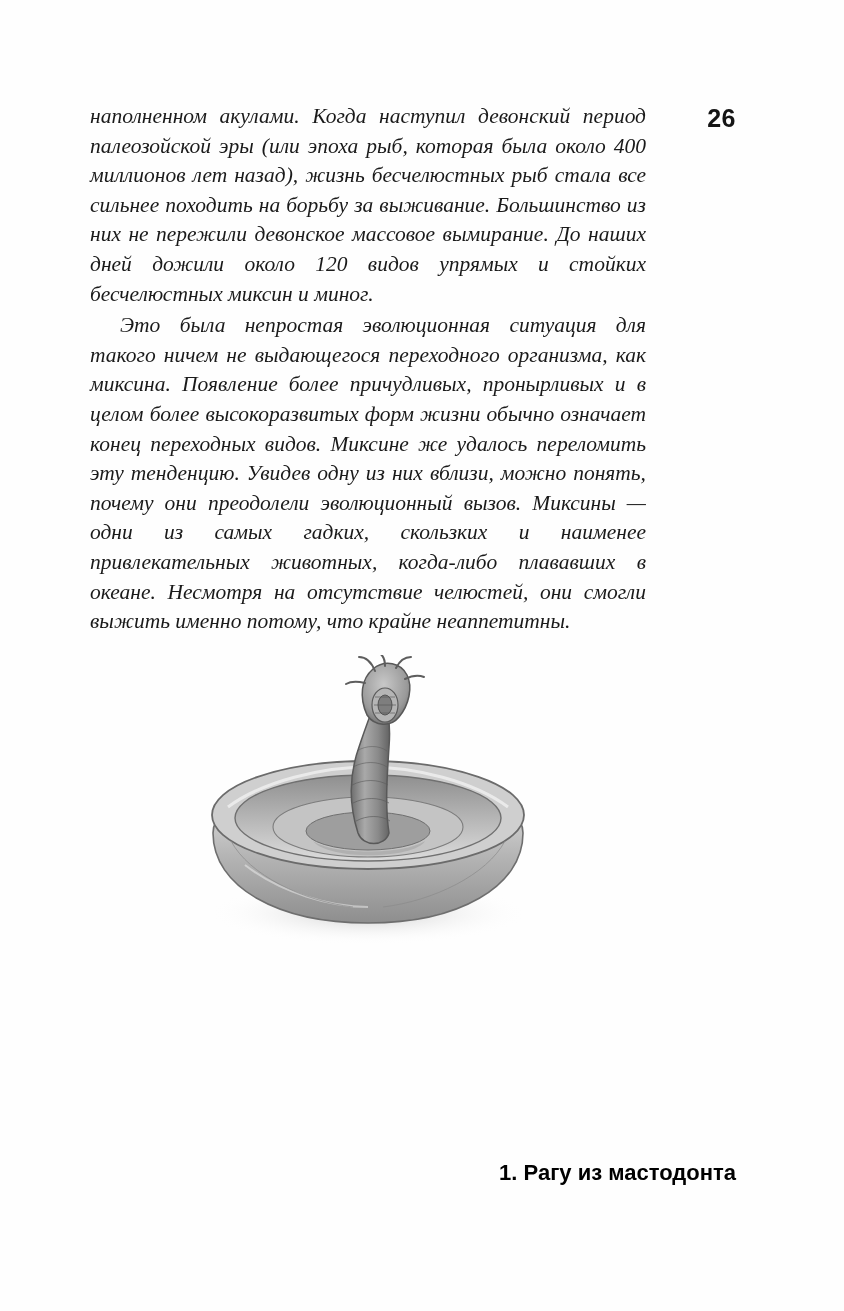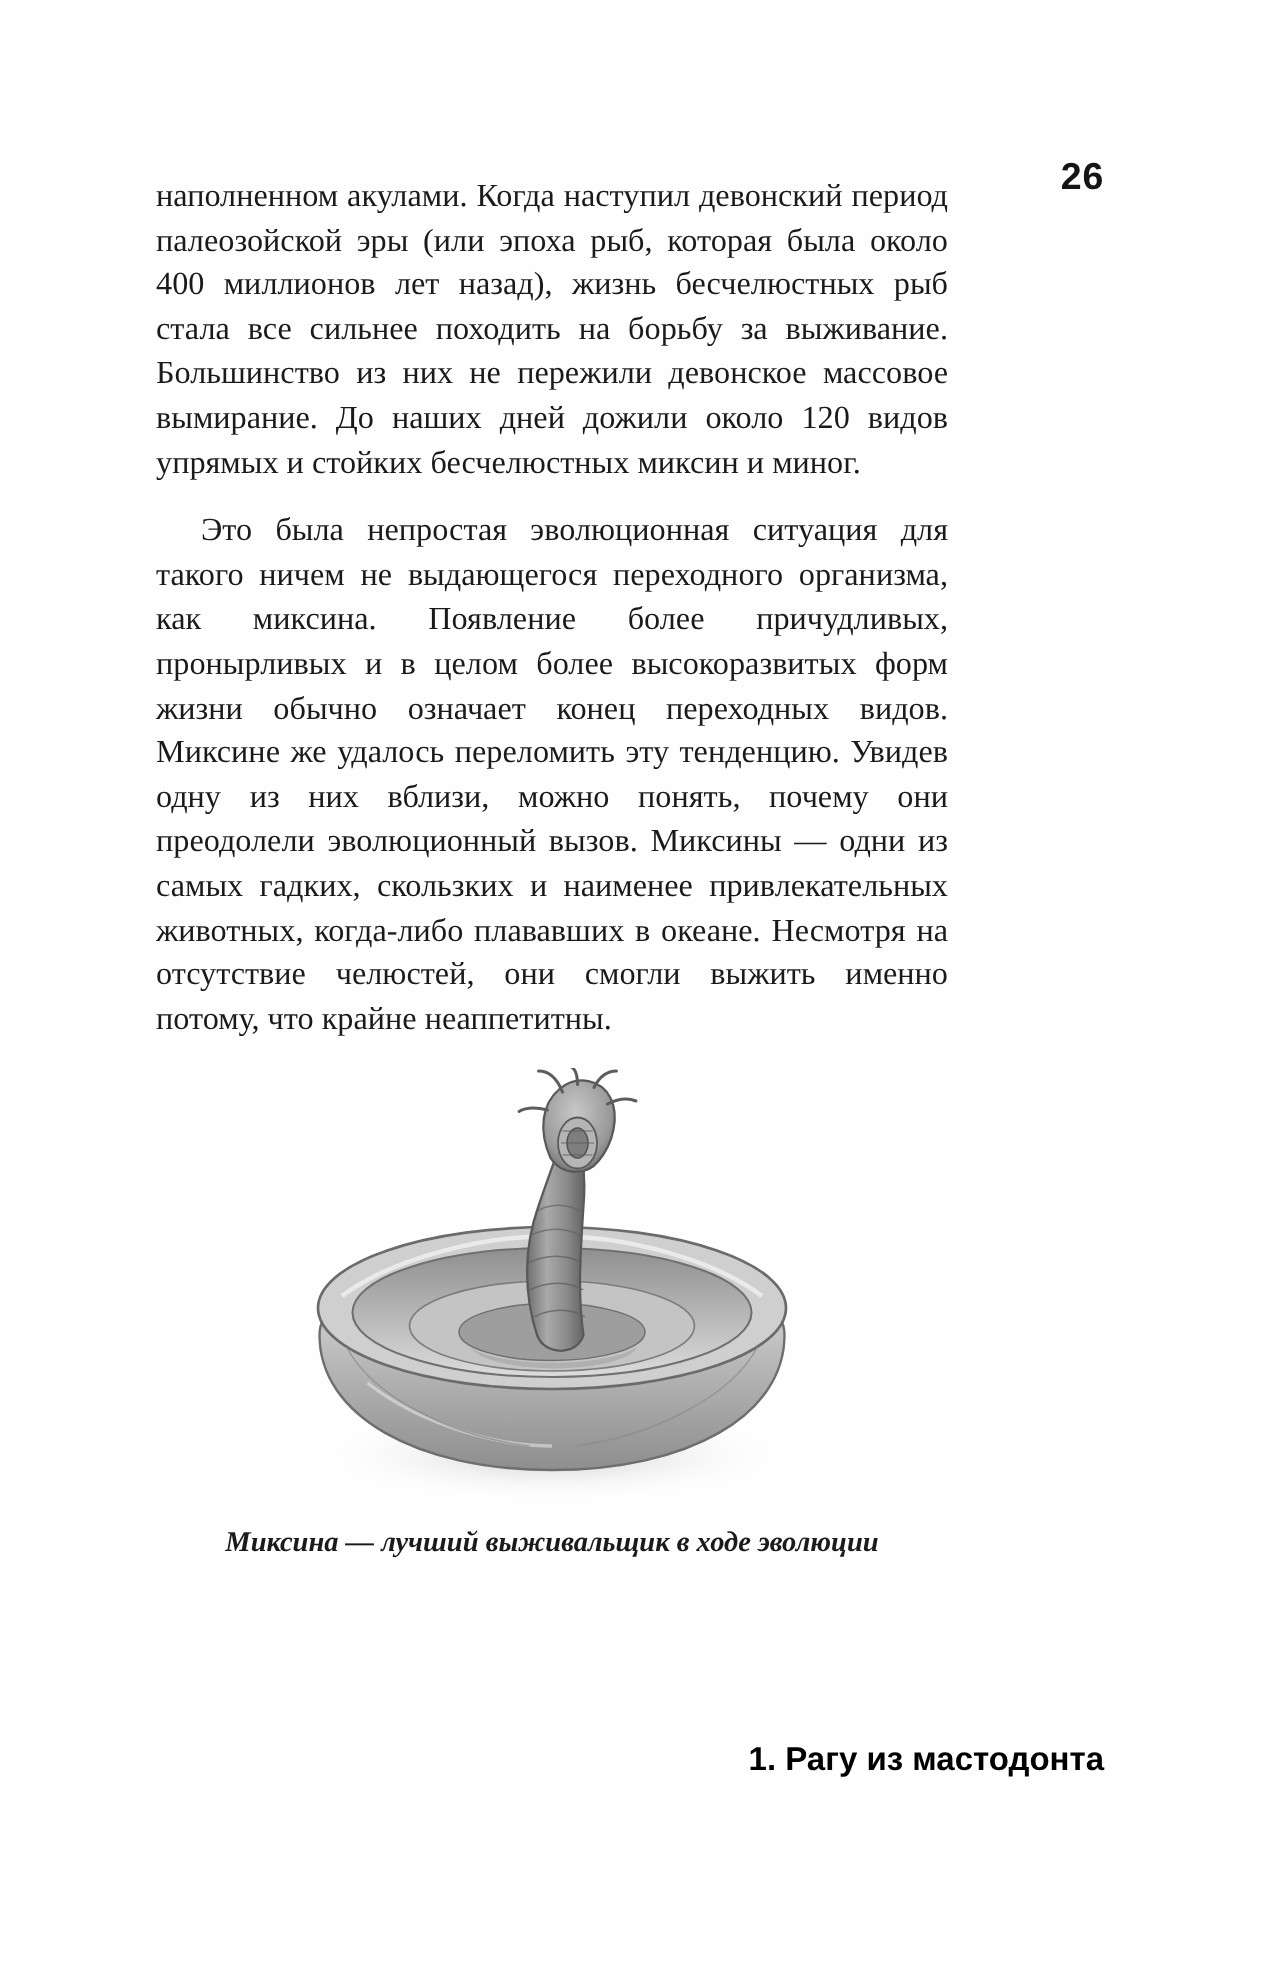--- a/index.html
+++ b/index.html
@@ -37,27 +37,28 @@
     right: 108px;
     top: 104px;
     font-family: "Liberation Sans", sans-serif;
     font-weight: bold;
     font-size: 25px;
     color: #151515;
     letter-spacing: 0.5px;
   }
 
   p.body-text {
-    margin: 16px;
+    margin: 2px;
     font-size: 21.5px;
     line-height: 29.6px;
     text-align: justify;
     text-align-last: left;
     color: #1a1a1a;
     hyphens: manual;
+    font-style: italic;
   }
   p.body-text.indent {
     text-indent: 30px;
   }
   p.body-text + p.body-text {
     margin-top: 0px;
   }
 
   .figure {
     position: relative;
@@ -174,21 +175,20 @@
 
         <path d="M222 16 C218 6 212 2 206 2" fill="none" stroke="#5d5d5d" stroke-width="2" stroke-linecap="round"></path>
         <path d="M232 11 C232 3 230 0 226 -2" fill="none" stroke="#5d5d5d" stroke-width="2" stroke-linecap="round"></path>
         <path d="M243 13 C247 5 252 2 258 2" fill="none" stroke="#5d5d5d" stroke-width="2" stroke-linecap="round"></path>
         <path d="M252 24 C260 20 266 20 271 22" fill="none" stroke="#5d5d5d" stroke-width="2" stroke-linecap="round"></path>
         <path d="M212 28 C204 26 198 26 193 29" fill="none" stroke="#5d5d5d" stroke-width="2" stroke-linecap="round"></path>
 
         <path d="M160 186 C180 200 250 200 272 186 C262 204 176 206 160 186 Z" fill="#adadad" opacity="0.85"></path>
       </svg>
 
-      <div class="caption">Миксина — лучший выживальщик в ходе эволюции</div>
     </div>
 
 
   </div>
 
   <div class="footer">1. Рагу из мастодонта</div>
 
 </div>
 
 </body></html>

